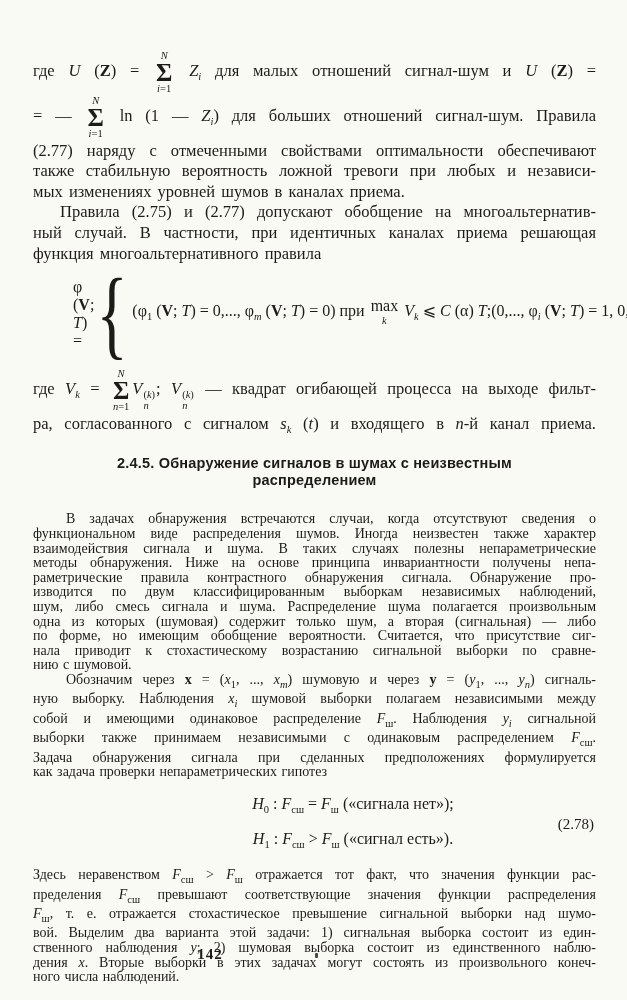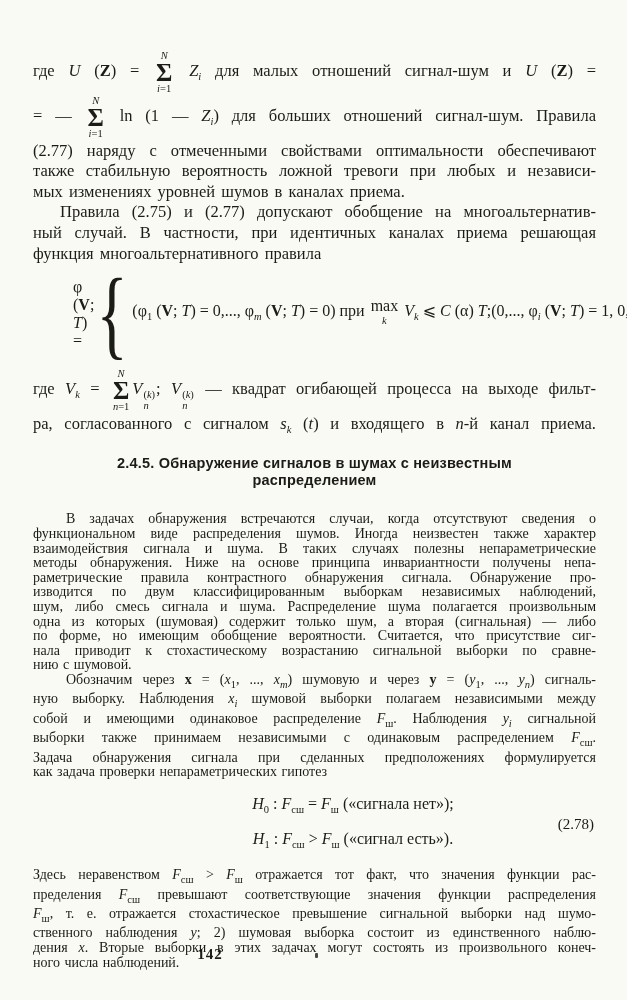--- a/index.html
+++ b/index.html
@@ -144,20 +144,21 @@
     <div class="eq278">
       <div class="eq278-line"><i>H</i><sub>0</sub> : <i>F</i><sub>сш</sub> = <i>F</i><sub>ш</sub> («сигнала нет»);</div>
       <div class="eq278-line"><i>H</i><sub>1</sub> : <i>F</i><sub>сш</sub> &gt; <i>F</i><sub>ш</sub> («сигнал есть»).</div>
       <span class="eq-tag">(2.78)</span>
     </div>
 
     <div class="body-block">
       <div class="bl">Здесь неравенством <i>F</i><sub>сш</sub> &gt; <i>F</i><sub>ш</sub> отражается тот факт, что значения функции рас-</div>
       <div class="bl">пределения  <i>F</i><sub>сш</sub> превышают соответствующие значения функции распределения</div>
       <div class="bl"><i>F</i><sub>ш</sub>, т. е. отражается стохастическое превышение сигнальной выборки над шумо-</div>
+      <div class="bl">вой. Выделим два варианта этой задачи: 1) сигнальная выборка  состоит  из един-</div>
       <div class="bl">ственного наблюдения <i>y</i>; 2) шумовая выборка состоит из единственного наблю-</div>
       <div class="bl">дения <i>x</i>. Вторые выборки в этих задачах могут состоять из произвольного конеч-</div>
       <div class="bl natural">ного числа наблюдений.</div>
     </div>
 
   </div>
 
   <div class="footer">
     <span class="pagenum">142</span><span class="speck"></span>
   </div>

